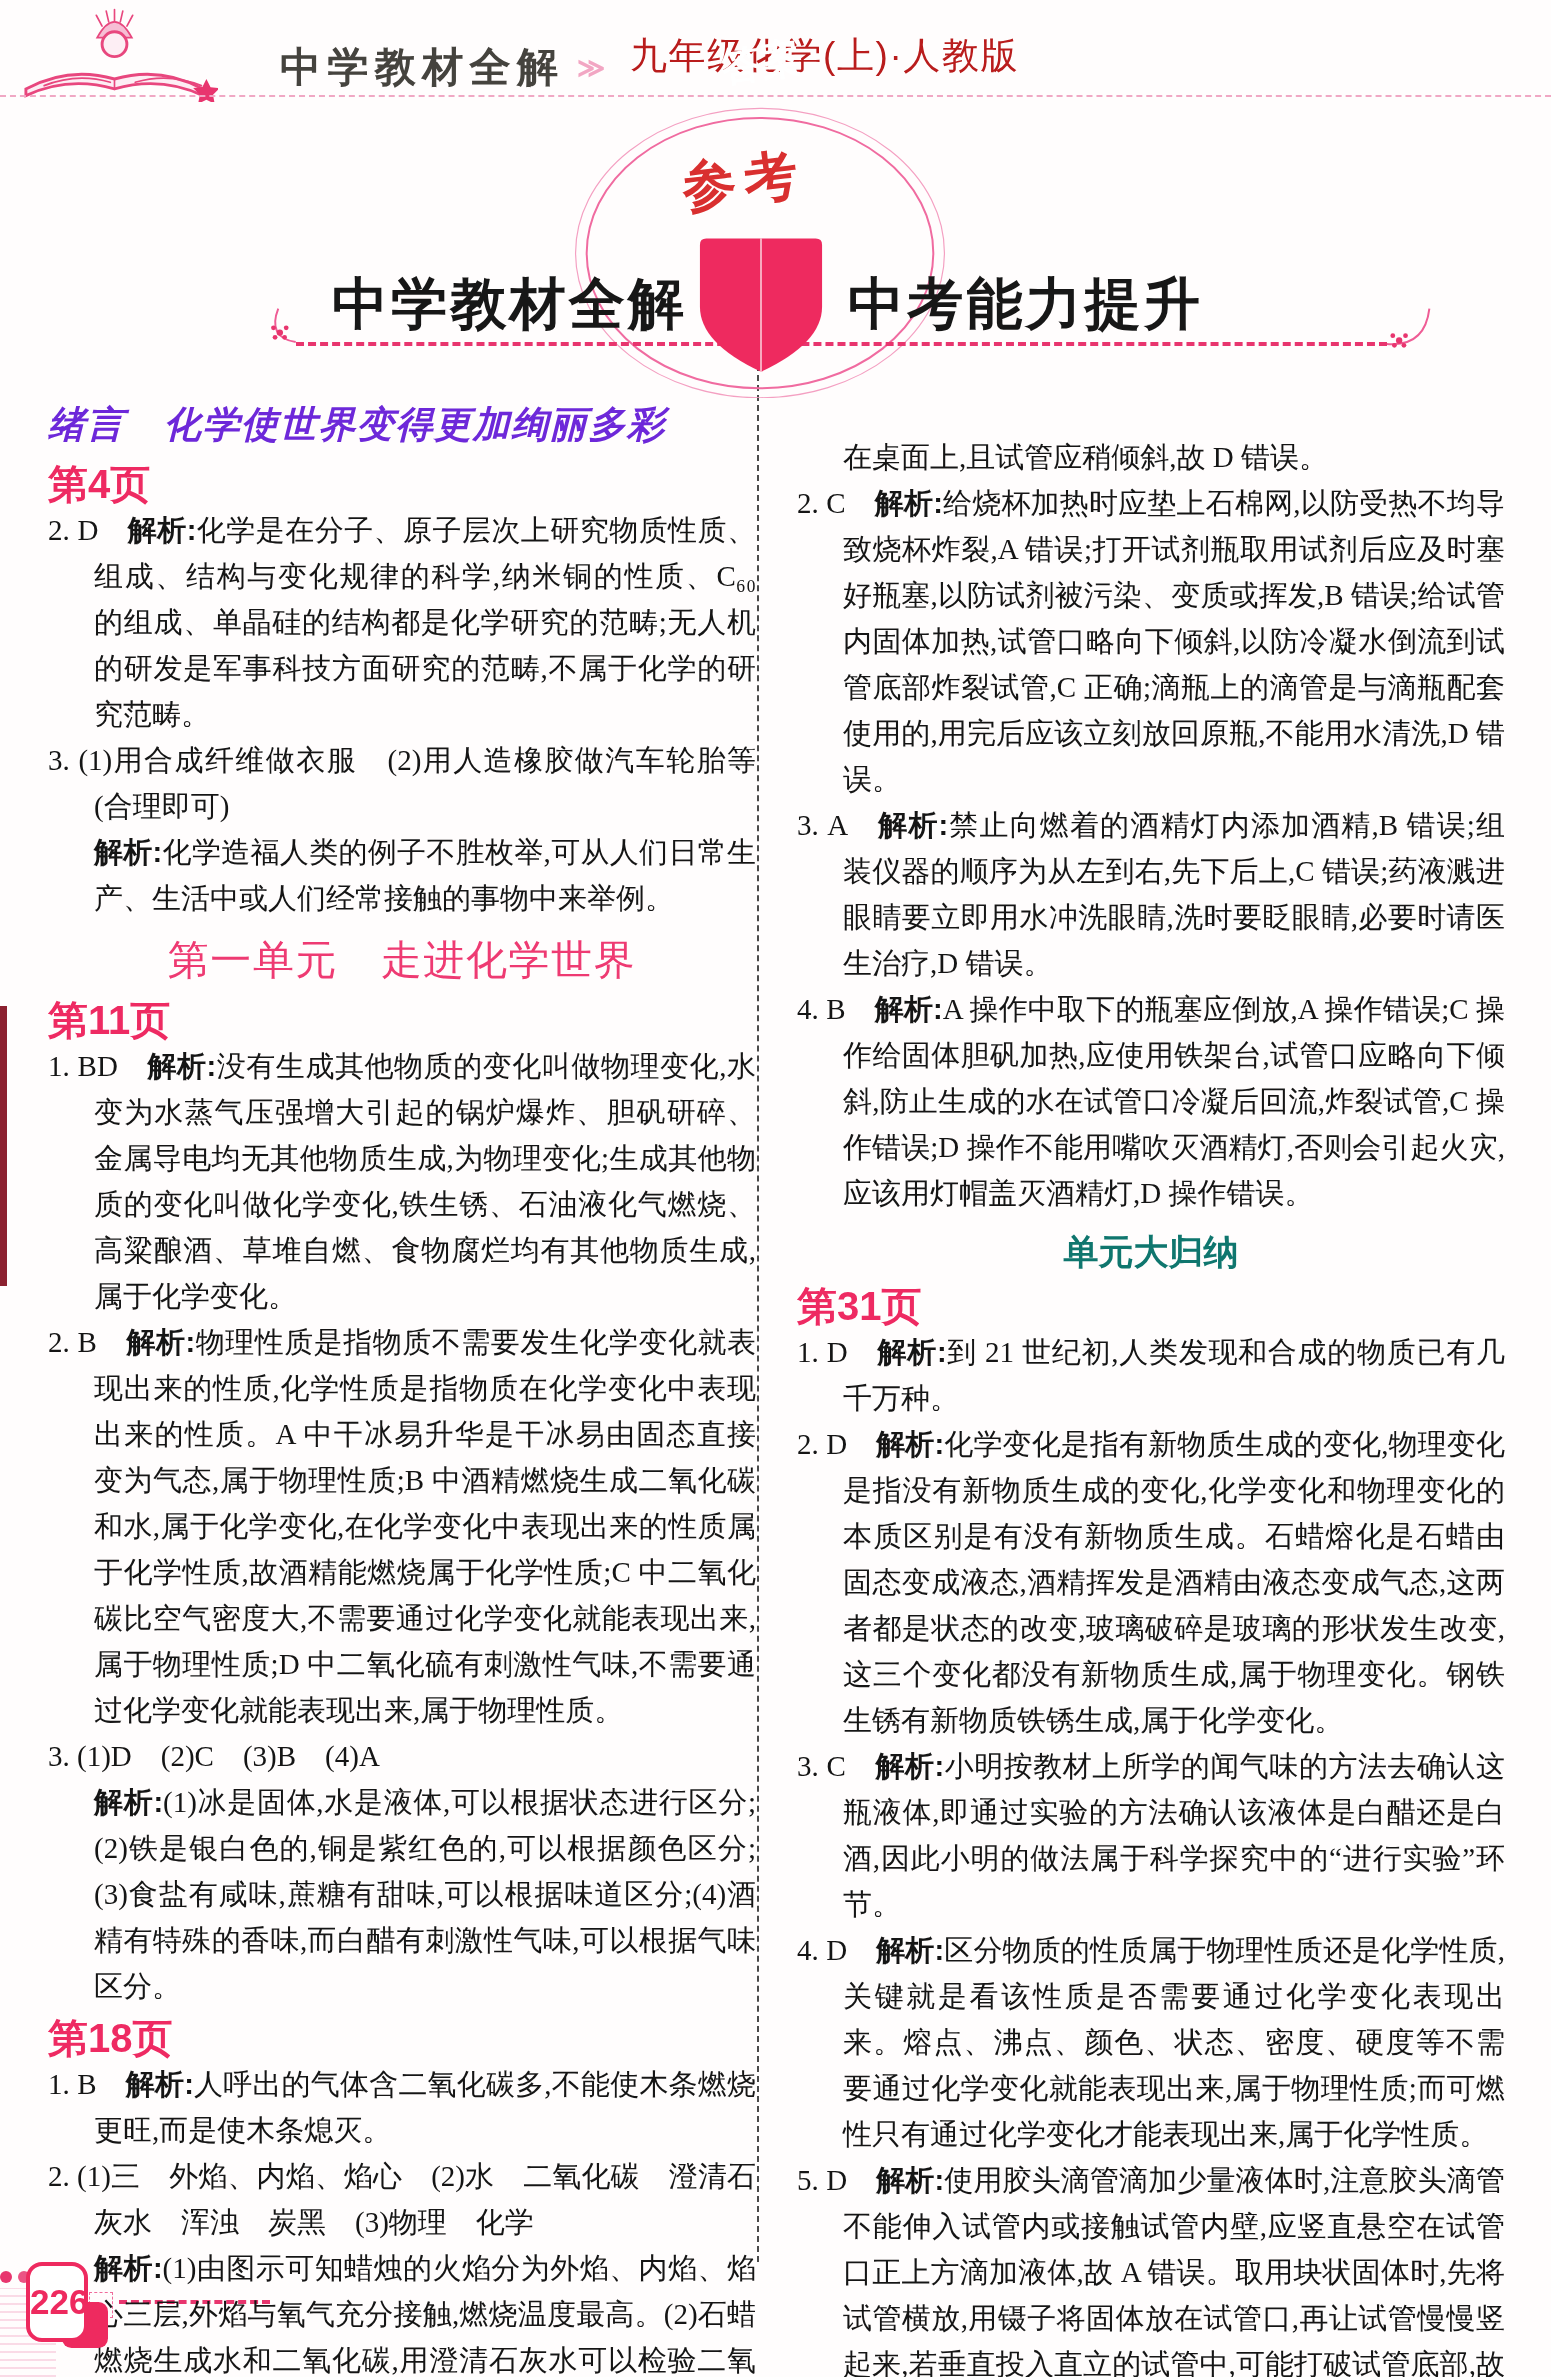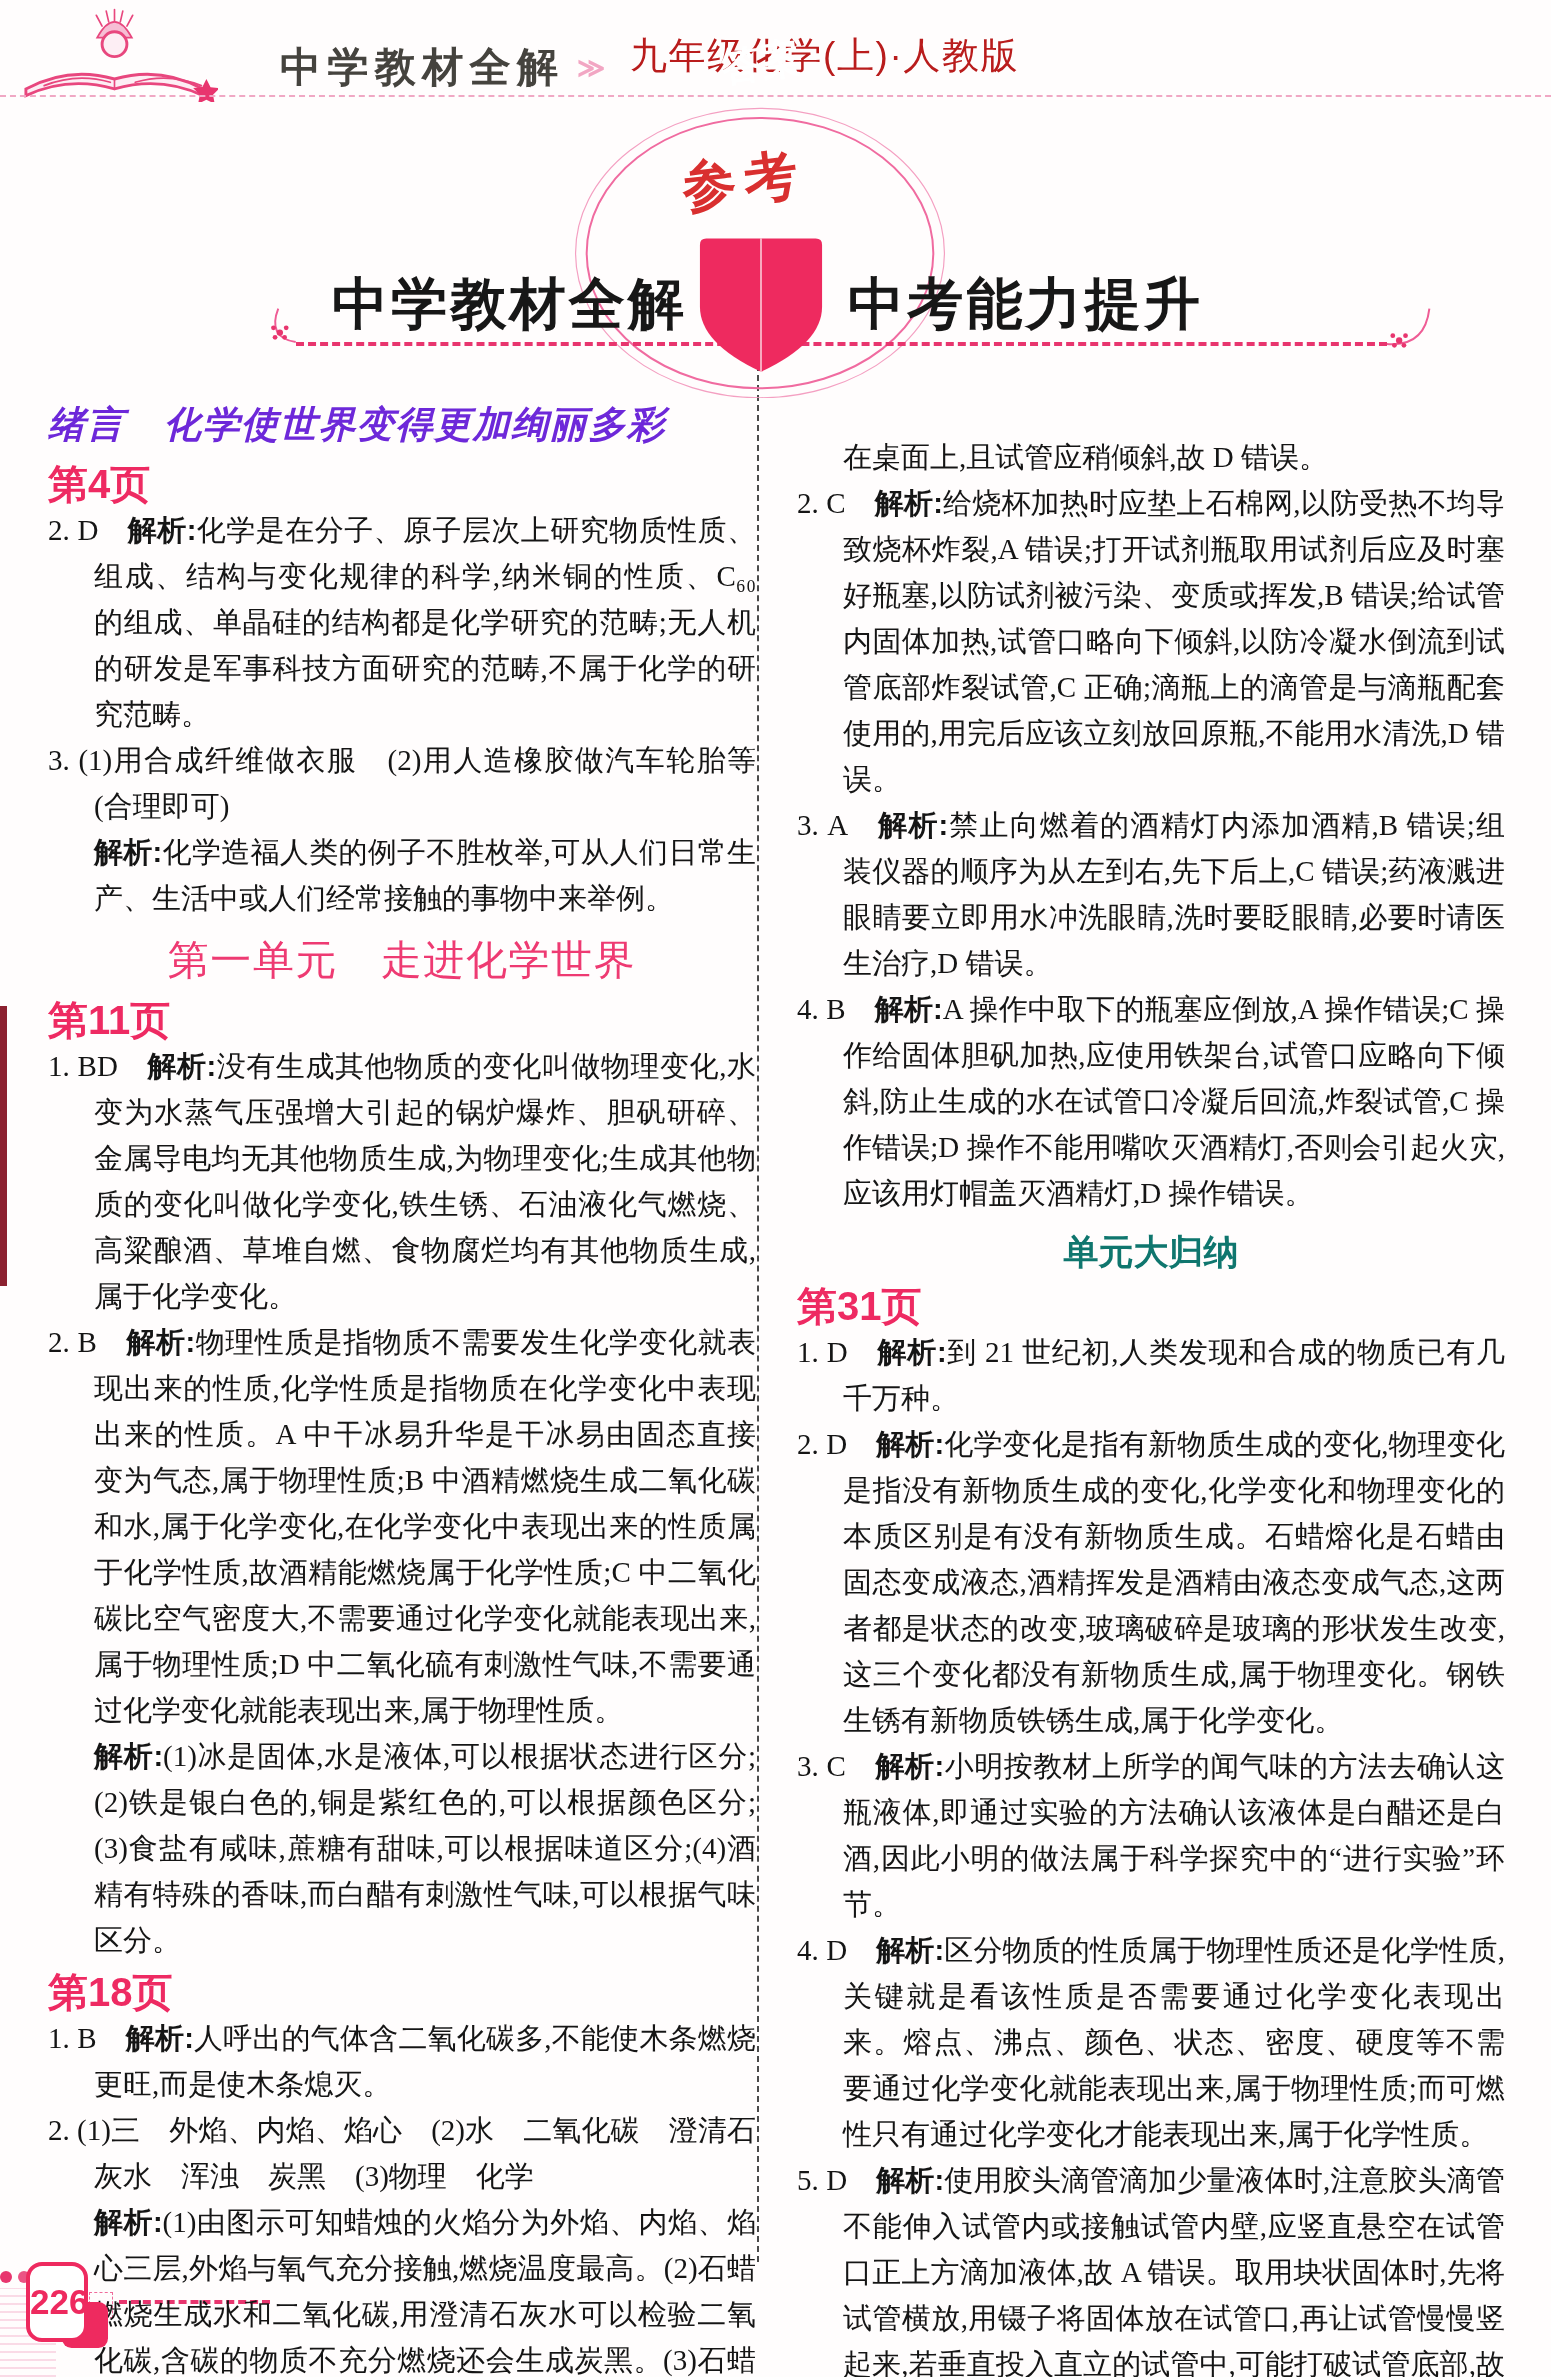--- a/index.html
+++ b/index.html
@@ -109,20 +109,21 @@
 <div class="col col-left" id="col-left">
     <div class="h-sec">绪言　化学使世界变得更加绚丽多彩</div>
     <div class="plabel">第4页</div>
     <div class="item"><span>2.&nbsp;D</span>  <span class="jiexi">解析:</span><span>化学是在分子、原子层次上研究物质性质、组成、结构与变化规律的科学,纳米铜的性质、C₆₀ 的组成、单晶硅的结构都是化学研究的范畴;无人机的研发是军事科技方面研究的范畴,不属于化学的研究范畴。</span></div>
     <div class="item"><span>3.&nbsp;(1)用合成纤维做衣服　(2)用人造橡胶做汽车轮胎等(合理即可)</span></div>
     <div class="sol-para"><span class="jiexi">解析:</span><span>化学造福人类的例子不胜枚举,可从人们日常生产、生活中或人们经常接触的事物中来举例。</span></div>
     <div class="h-unit">第一单元　走进化学世界</div>
     <div class="plabel">第11页</div>
     <div class="item"><span>1.&nbsp;BD</span>  <span class="jiexi">解析:</span><span>没有生成其他物质的变化叫做物理变化,水变为水蒸气压强增大引起的锅炉爆炸、胆矾研碎、金属导电均无其他物质生成,为物理变化;生成其他物质的变化叫做化学变化,铁生锈、石油液化气燃烧、高粱酿酒、草堆自燃、食物腐烂均有其他物质生成,属于化学变化。</span></div>
     <div class="item"><span>2.&nbsp;B</span>  <span class="jiexi">解析:</span><span>物理性质是指物质不需要发生化学变化就表现出来的性质,化学性质是指物质在化学变化中表现出来的性质。A 中干冰易升华是干冰易由固态直接变为气态,属于物理性质;B 中酒精燃烧生成二氧化碳和水,属于化学变化,在化学变化中表现出来的性质属于化学性质,故酒精能燃烧属于化学性质;C 中二氧化碳比空气密度大,不需要通过化学变化就能表现出来,属于物理性质;D 中二氧化硫有刺激性气味,不需要通过化学变化就能表现出来,属于物理性质。</span></div>
+    <div class="item"><span>3.&nbsp;(1)D　(2)C　(3)B　(4)A</span></div>
     <div class="sol-para"><span class="jiexi">解析:</span><span>(1)冰是固体,水是液体,可以根据状态进行区分;(2)铁是银白色的,铜是紫红色的,可以根据颜色区分;(3)食盐有咸味,蔗糖有甜味,可以根据味道区分;(4)酒精有特殊的香味,而白醋有刺激性气味,可以根据气味区分。</span></div>
     <div class="plabel">第18页</div>
     <div class="item"><span>1.&nbsp;B</span>  <span class="jiexi">解析:</span><span>人呼出的气体含二氧化碳多,不能使木条燃烧更旺,而是使木条熄灭。</span></div>
     <div class="item"><span>2.&nbsp;(1)三　外焰、内焰、焰心　(2)水　二氧化碳　澄清石灰水　浑浊　炭黑　(3)物理　化学</span></div>
     <div class="sol-para"><span class="jiexi">解析:</span><span>(1)由图示可知蜡烛的火焰分为外焰、内焰、焰心三层,外焰与氧气充分接触,燃烧温度最高。(2)石蜡燃烧生成水和二氧化碳,用澄清石灰水可以检验二氧化碳,含碳的物质不充分燃烧还会生成炭黑。(3)石蜡遇热熔化,冷却后又凝固是物理变化,石蜡燃烧是化学变化。</span></div>
   </div>
 <div class="col col-right" id="col-right">
     <div class="cont">在桌面上,且试管应稍倾斜,故 D 错误。</div>
     <div class="item"><span>2.&nbsp;C</span>  <span class="jiexi">解析:</span><span>给烧杯加热时应垫上石棉网,以防受热不均导致烧杯炸裂,A 错误;打开试剂瓶取用试剂后应及时塞好瓶塞,以防试剂被污染、变质或挥发,B 错误;给试管内固体加热,试管口略向下倾斜,以防冷凝水倒流到试管底部炸裂试管,C 正确;滴瓶上的滴管是与滴瓶配套使用的,用完后应该立刻放回原瓶,不能用水清洗,D 错误。</span></div>
     <div class="item"><span>3.&nbsp;A</span>  <span class="jiexi">解析:</span><span>禁止向燃着的酒精灯内添加酒精,B 错误;组装仪器的顺序为从左到右,先下后上,C 错误;药液溅进眼睛要立即用水冲洗眼睛,洗时要眨眼睛,必要时请医生治疗,D 错误。</span></div>

